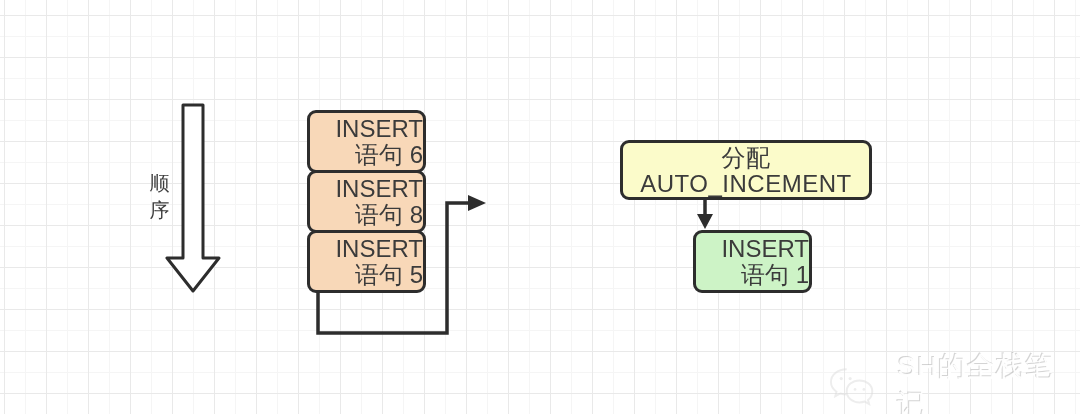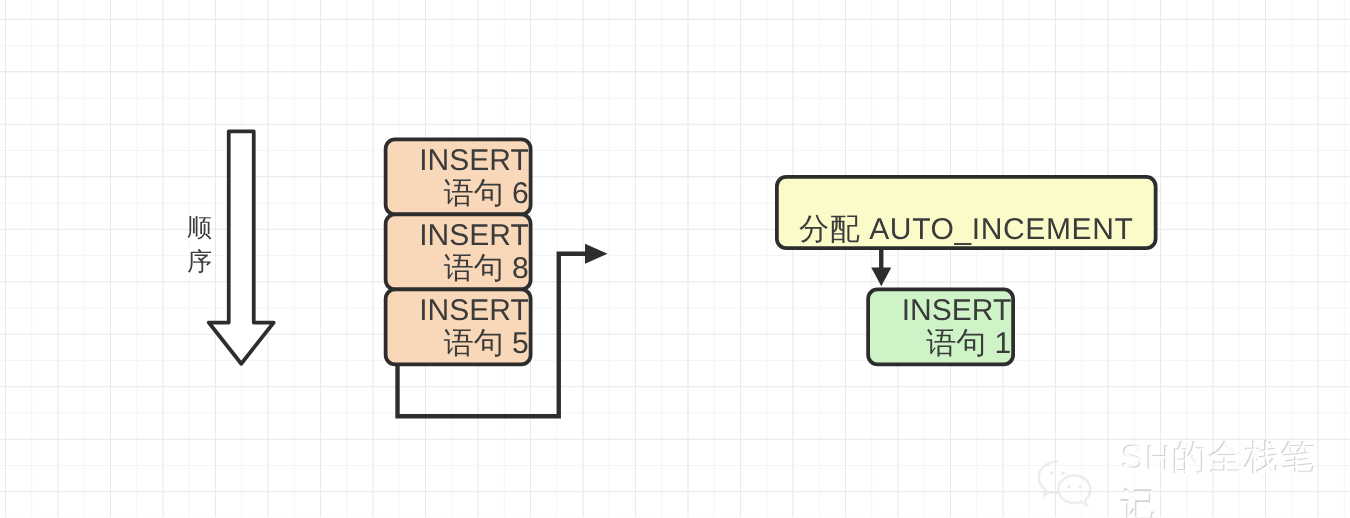--- a/index.html
+++ b/index.html
@@ -44,21 +44,21 @@
 
   .exec-group {
     position: absolute; left: 487px; top: 84px; width: 436px; height: 234px;
     border: 3px dashed #b3b3b3;
   }
   .exec-title {
     position: absolute; left: 0; top: 14px; width: 100%;
     text-align: center; font-size: 20px; color: #454545;
   }
   .alloc-node {
-    left: 572px; top: 140px; width: 306px; height: 60px;
+    left: 572px; top: 140px; width: 252px; height: 60px;
     background: #fbfbca; flex-direction: row; letter-spacing: 0.5px;
   }
   .insert1-node { left: 645px; top: 230px; width: 119px; height: 63px; background: #cdf3c6; }
 
   .watermark {
     position: absolute; left: 828px; top: 348px;
     display: flex; align-items: center; gap: 22px;
     pointer-events: none;
   }
   .watermark-text {

